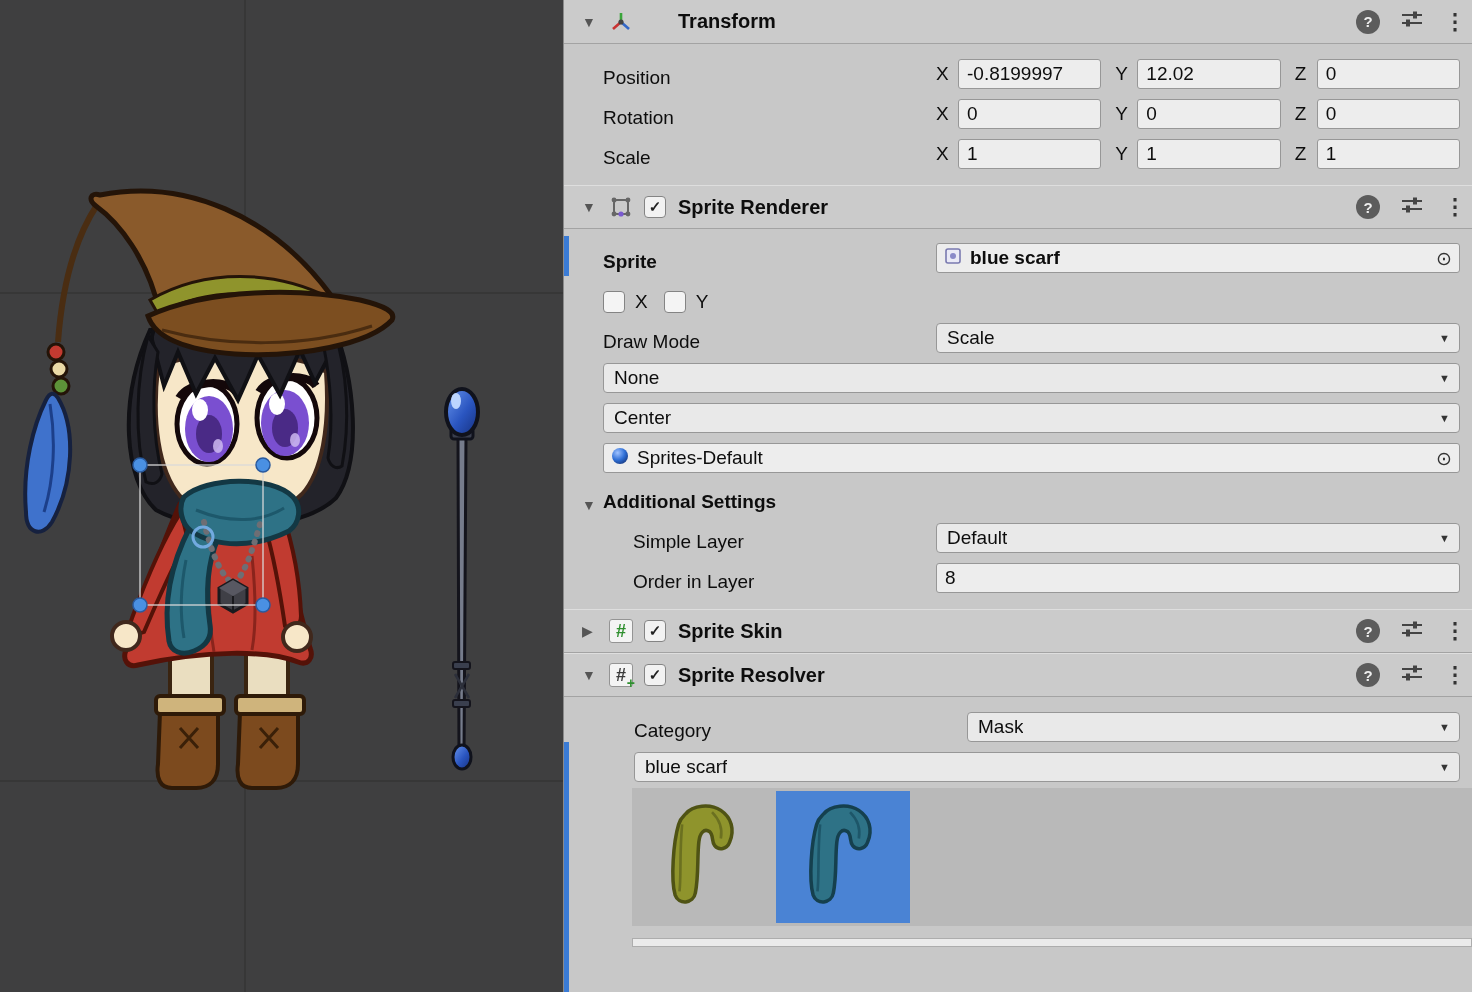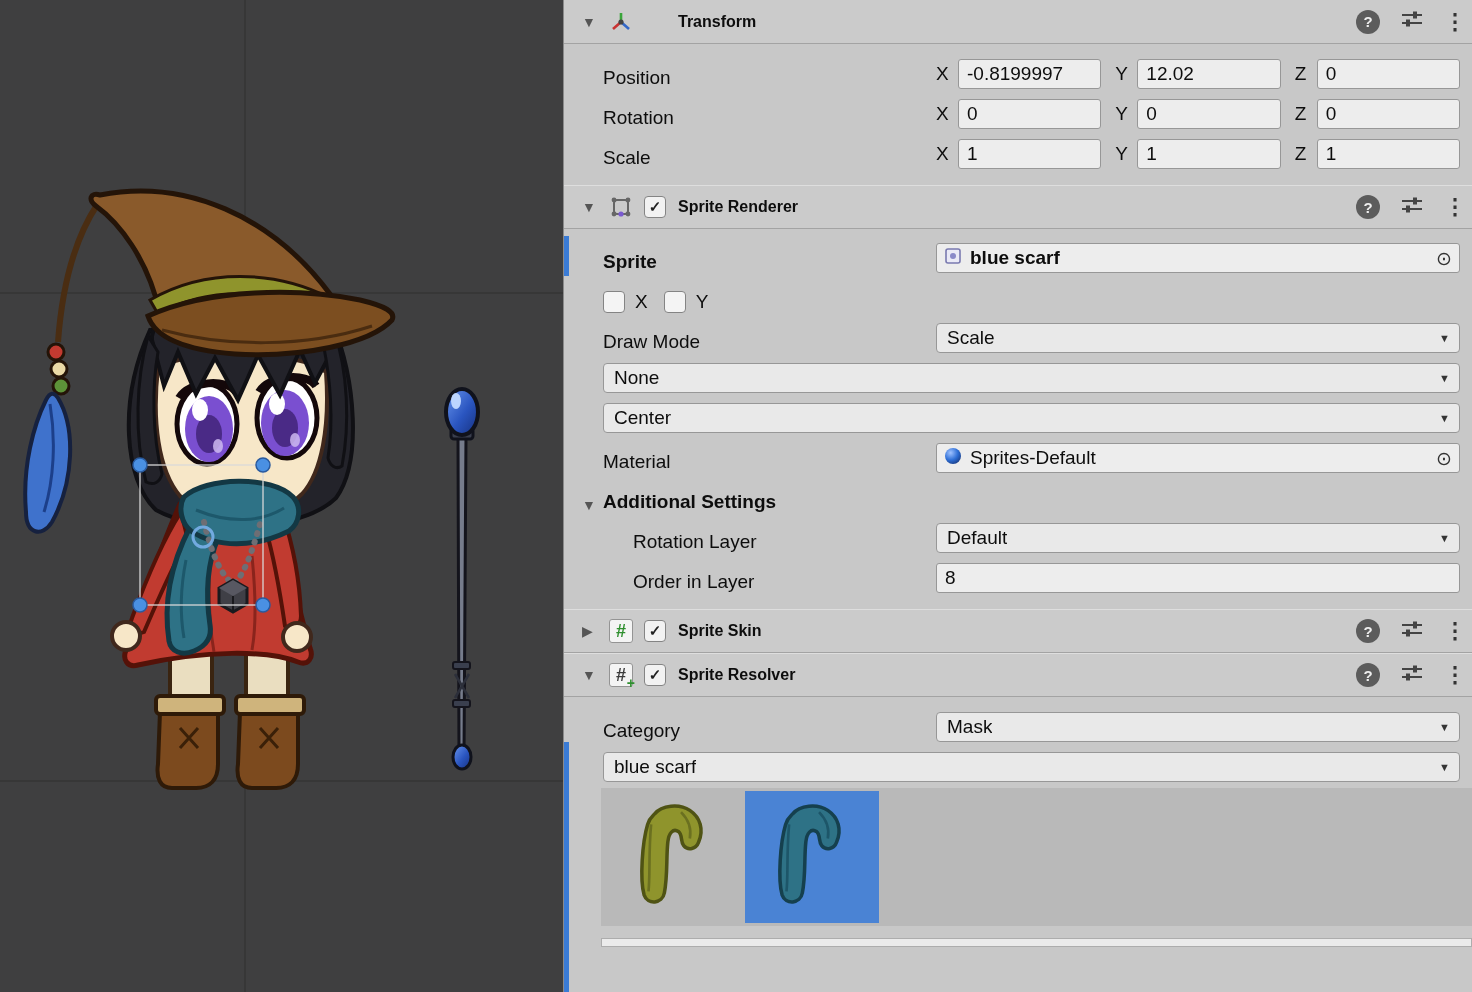--- a/index.html
+++ b/index.html
@@ -14,21 +14,21 @@
   .inspector { flex:1; background:#c8c8c8; color:#0d0d0d; font-size:19px; position:relative; overflow:hidden; border-left:1px solid #8a8a8a; }
 
   .override-bar { position:absolute; left:0; width:5px; background:#3a7bd5; z-index:6; }
 
   .comp-header { height:44px; display:flex; align-items:center; padding:0 14px 0 18px; background:#cbcbcb; border-bottom:1px solid #a3a3a3; border-top:1px solid #dedede; position:relative; }
   .foldout { width:20px; color:#555; font-size:14px; flex:none; }
   .comp-icon { width:26px; height:26px; margin-left:6px; flex:none; display:flex; align-items:center; justify-content:center; }
   .hdr-spacer { width:32px; flex:none; }
   .checkbox { width:22px; height:22px; background:#f2f2f2; border:1px solid #848484; border-radius:4px; display:flex; align-items:center; justify-content:center; font-size:15px; font-weight:bold; color:#222; flex:none; }
   .comp-check { margin-left:10px; }
-  .comp-title { margin-left:12px; font-weight:bold; font-size:16px; white-space:nowrap; }
+  .comp-title { margin-left:12px; font-weight:bold; font-size:20px; white-space:nowrap; }
   .hdr-actions { margin-left:auto; display:flex; align-items:center; gap:20px; }
   .help-icon { width:24px; height:24px; border-radius:50%; background:#5c5c5c; color:#efefef; font-size:15px; font-weight:bold; display:flex; align-items:center; justify-content:center; }
   .kebab { font-size:22px; font-weight:bold; color:#333; width:14px; text-align:center; line-height:1; }
 
   .section { padding-top:5px; padding-bottom:16px; }
   .prop-row { height:40px; display:flex; align-items:flex-end; padding-left:39px; padding-right:12px; }
   .prop-label { width:333px; flex:none; white-space:nowrap; }
   .prop-label.bold { font-weight:bold; }
   .indent { padding-left:30px; }
   .fold-row { padding-left:18px; }
@@ -331,21 +331,20 @@
           <span class="caret">▼</span>
         </span>
       </div>
       <div class="prop-row">
         <span class="dd">
           <span class="dd-text">Center</span>
           <span class="caret">▼</span>
         </span>
       </div>
       <div class="prop-row">
-        <span class="prop-label">Material</span>
         <span class="obj-field">
           <span>
             <svg width="20" height="20" viewBox="0 0 20 20">
               <defs>
                   <radialGradient id="matg" cx="35%" cy="30%" r="75%">
                     <stop offset="0%" stop-color="#9fc2ff"></stop>
                     <stop offset="60%" stop-color="#2f6fd6"></stop>
                     <stop offset="100%" stop-color="#1a3f8a"></stop>
                   </radialGradient>
                 </defs>
@@ -354,21 +353,21 @@
           </span>
           <span class="obj-text normal">Sprites-Default</span>
           <span class="obj-picker">⊙</span>
         </span>
       </div>
       <div class="prop-row fold-row">
         <span class="foldout">▼</span>
         <span class="prop-label bold">Additional Settings</span>
       </div>
       <div class="prop-row">
-        <span class="prop-label indent">Rotation Layer</span>
+        <span class="prop-label indent">Simple Layer</span>
         <span class="dd">
           <span class="dd-text">Default</span>
           <span class="caret">▼</span>
         </span>
       </div>
       <div class="prop-row">
         <span class="prop-label indent">Order in Layer</span>
         <input class="tf" style="flex: 1 1 0%;" value="8">
       </div>
     </div>
@@ -410,21 +409,21 @@
         <span>
           <svg width="24" height="24" viewBox="0 0 24 24">
               <path d="M2 8 h20 M2 16 h20" stroke="#444" stroke-width="2"></path>
               <rect x="13" y="4.5" width="4" height="7" fill="#444"></rect>
               <rect x="6" y="12.5" width="4" height="7" fill="#444"></rect>
             </svg>
         </span>
         <span class="kebab">⋮</span>
       </span>
     </div>
-    <div class="section" style="padding-top:5px; padding-bottom:0;">
+    <div class="section" style="padding-top:5px; padding-bottom:0;padding-left:31px;">
       <div class="prop-row">
         <span class="prop-label">Category</span>
         <span class="dd">
           <span class="dd-text">Mask</span>
           <span class="caret">▼</span>
         </span>
       </div>
       <div class="prop-row">
         <span class="dd">
           <span class="dd-text">blue scarf</span>

